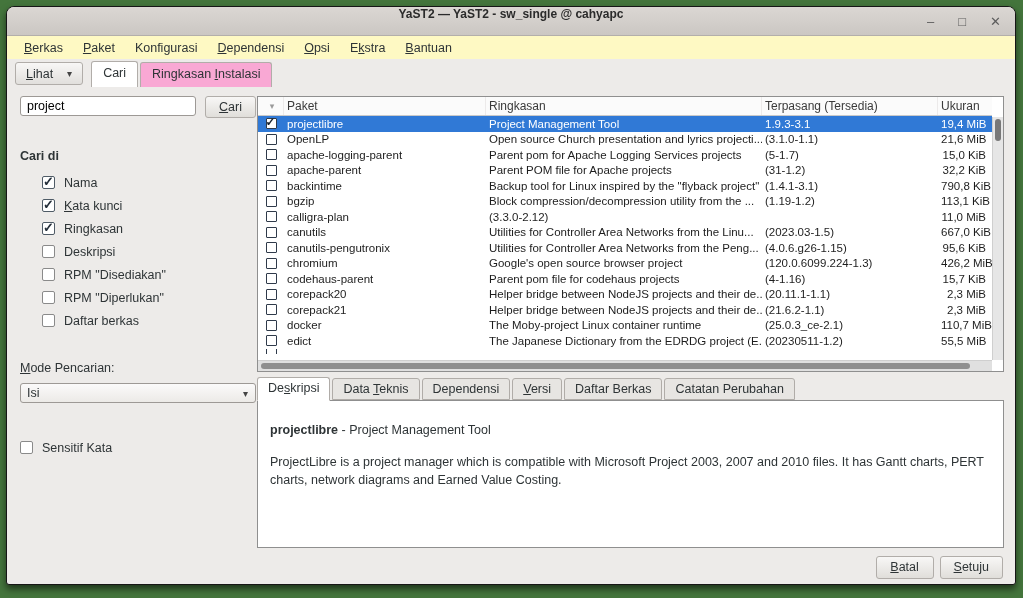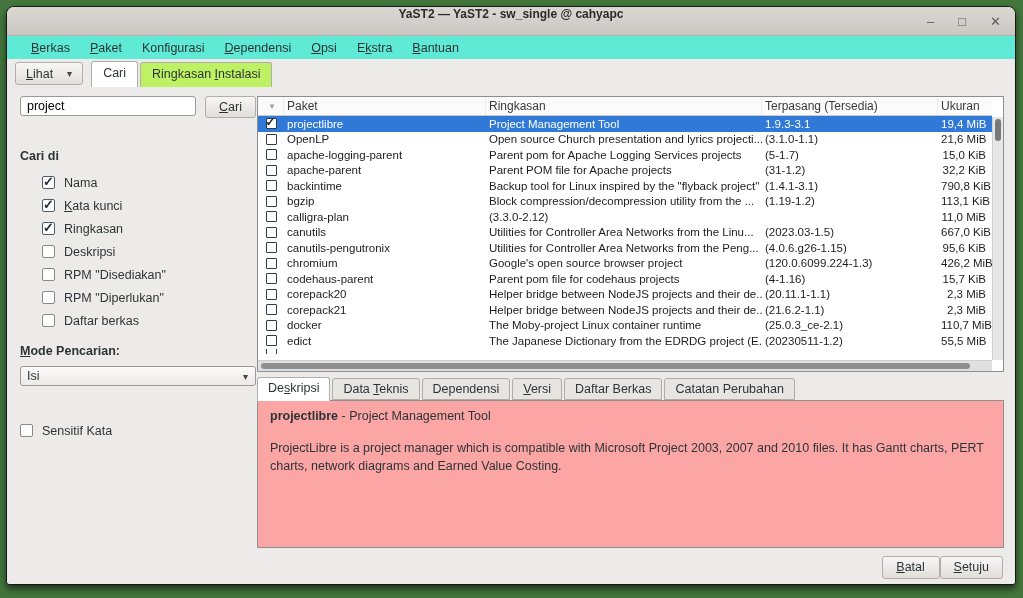--- a/index.html
+++ b/index.html
@@ -32,40 +32,40 @@
   .win-controls {
     position:absolute; right:14px; top:0; height:100%;
     display:flex; align-items:center; gap:24px;
     color:#5c5c5c; font-size:13px; font-weight:normal;
   }
   .win-controls span { cursor:default; line-height:1; }
 
   
   .menubar {
     height:23px; display:flex; align-items:center;
-    padding-left:14px; background:#5eead4;
+    padding-left:7px; background:#fef9c3;
   }
   .menu-item { padding:3px 10px; }
 
   
   .tabrow {
     height:28px; display:flex; align-items:flex-end;
     padding-left:8px; background:#edebe9;
   }
   .view-btn {
     height:23px; margin:0 8px 2px 0; padding:2px 10px;
     display:flex; align-items:center; gap:14px;
     background:linear-gradient(#f8f7f6,#e1dfdc);
     border:1px solid #b1ada9; border-radius:3px;text-align:center;
   }
   .view-btn .arrow { font-size:10px; color:#444; }
   .ttab {
     height:25px; padding:4px 11px 0 11px;
     border:1px solid #b1ada9; border-bottom:none;
-    border-radius:3px 3px 0 0; background:#bef264;
+    border-radius:3px 3px 0 0; background:#f9a8d4;
     margin-right:2px;
   }
   .ttab.active { background:#ffffff; height:26px; }
 
   
   .content { position:absolute; top:80px; bottom:34px; left:0; right:0; }
 
   .sidebar { position:absolute; left:13px; top:9px; width:236px; bottom:0; }
   .search-row { display:flex; gap:9px; }
   .combo {
@@ -90,21 +90,21 @@
   .cb {
     width:13px; height:13px; background:#fff;
     border:1px solid #8a8a8a; border-radius:2px;
     position:relative; flex:none;
   }
   .cb.checked { border-color:#4f5b66; }
   .cb.checked::after {
     content:"✓"; position:absolute; left:0px; top:-3px;
     font-size:13px; font-weight:bold; color:#252f3a;
   }
-  .mode-label { margin-top:12px;font-weight:bold; }
+  .mode-label { margin-top:29px; }
   .mode-combo {
     margin-top:8px; background:linear-gradient(#fbfafa,#eceae7);
   }
   .sens-row { margin-top:33px; }
 
   
   .main { position:absolute; left:250px; right:11px; top:9px; bottom:0; }
   .pkg-table {
     height:276px; background:#fff; border:1px solid #8f8f8f;
     position:relative; overflow:hidden;
@@ -151,32 +151,32 @@
   
   .detail-tabs { display:flex; align-items:flex-end; height:25px; margin-top:3px; position:relative; z-index:2; }
   .dtab {
     height:22px; padding:3px 10px 0 10px; margin-right:2px;
     border:1px solid #b0aca8; border-radius:3px 3px 0 0;
     background:#e7e5e2; font-size:12.5px; white-space:nowrap;
   }
   .dtab.active { background:#fff; height:24px; border-bottom:1px solid #fff; margin-bottom:-1px; }
   .desc-panel {
     position:absolute; left:0; right:0; top:304px; bottom:2px;
-    background:#fca5a5; border:1px solid #8f8f8f;
-    padding:6px 12px; font-size:12.5px; line-height:1.45;
+    background:#ffffff; border:1px solid #8f8f8f;
+    padding:20px 12px; font-size:12.5px; line-height:1.45;
     overflow:hidden;
   }
   .desc-title { margin-bottom:14px; }
   .desc-title b { font-weight:bold; }
 
   
   .footer {
     position:absolute; left:0; right:0; bottom:0; height:34px;
     display:flex; align-items:center; justify-content:flex-end;
-    gap:0; padding-right:12px;
+    gap:6px; padding-right:12px;
   }
   .footer .btn { min-width:58px; height:23px; }
 </style>
 </head>
 <body>
 
 <div class="window">
 
   <div class="titlebar">
     <span>YaST2 — YaST2 - sw_single @ cahyapc</span>

